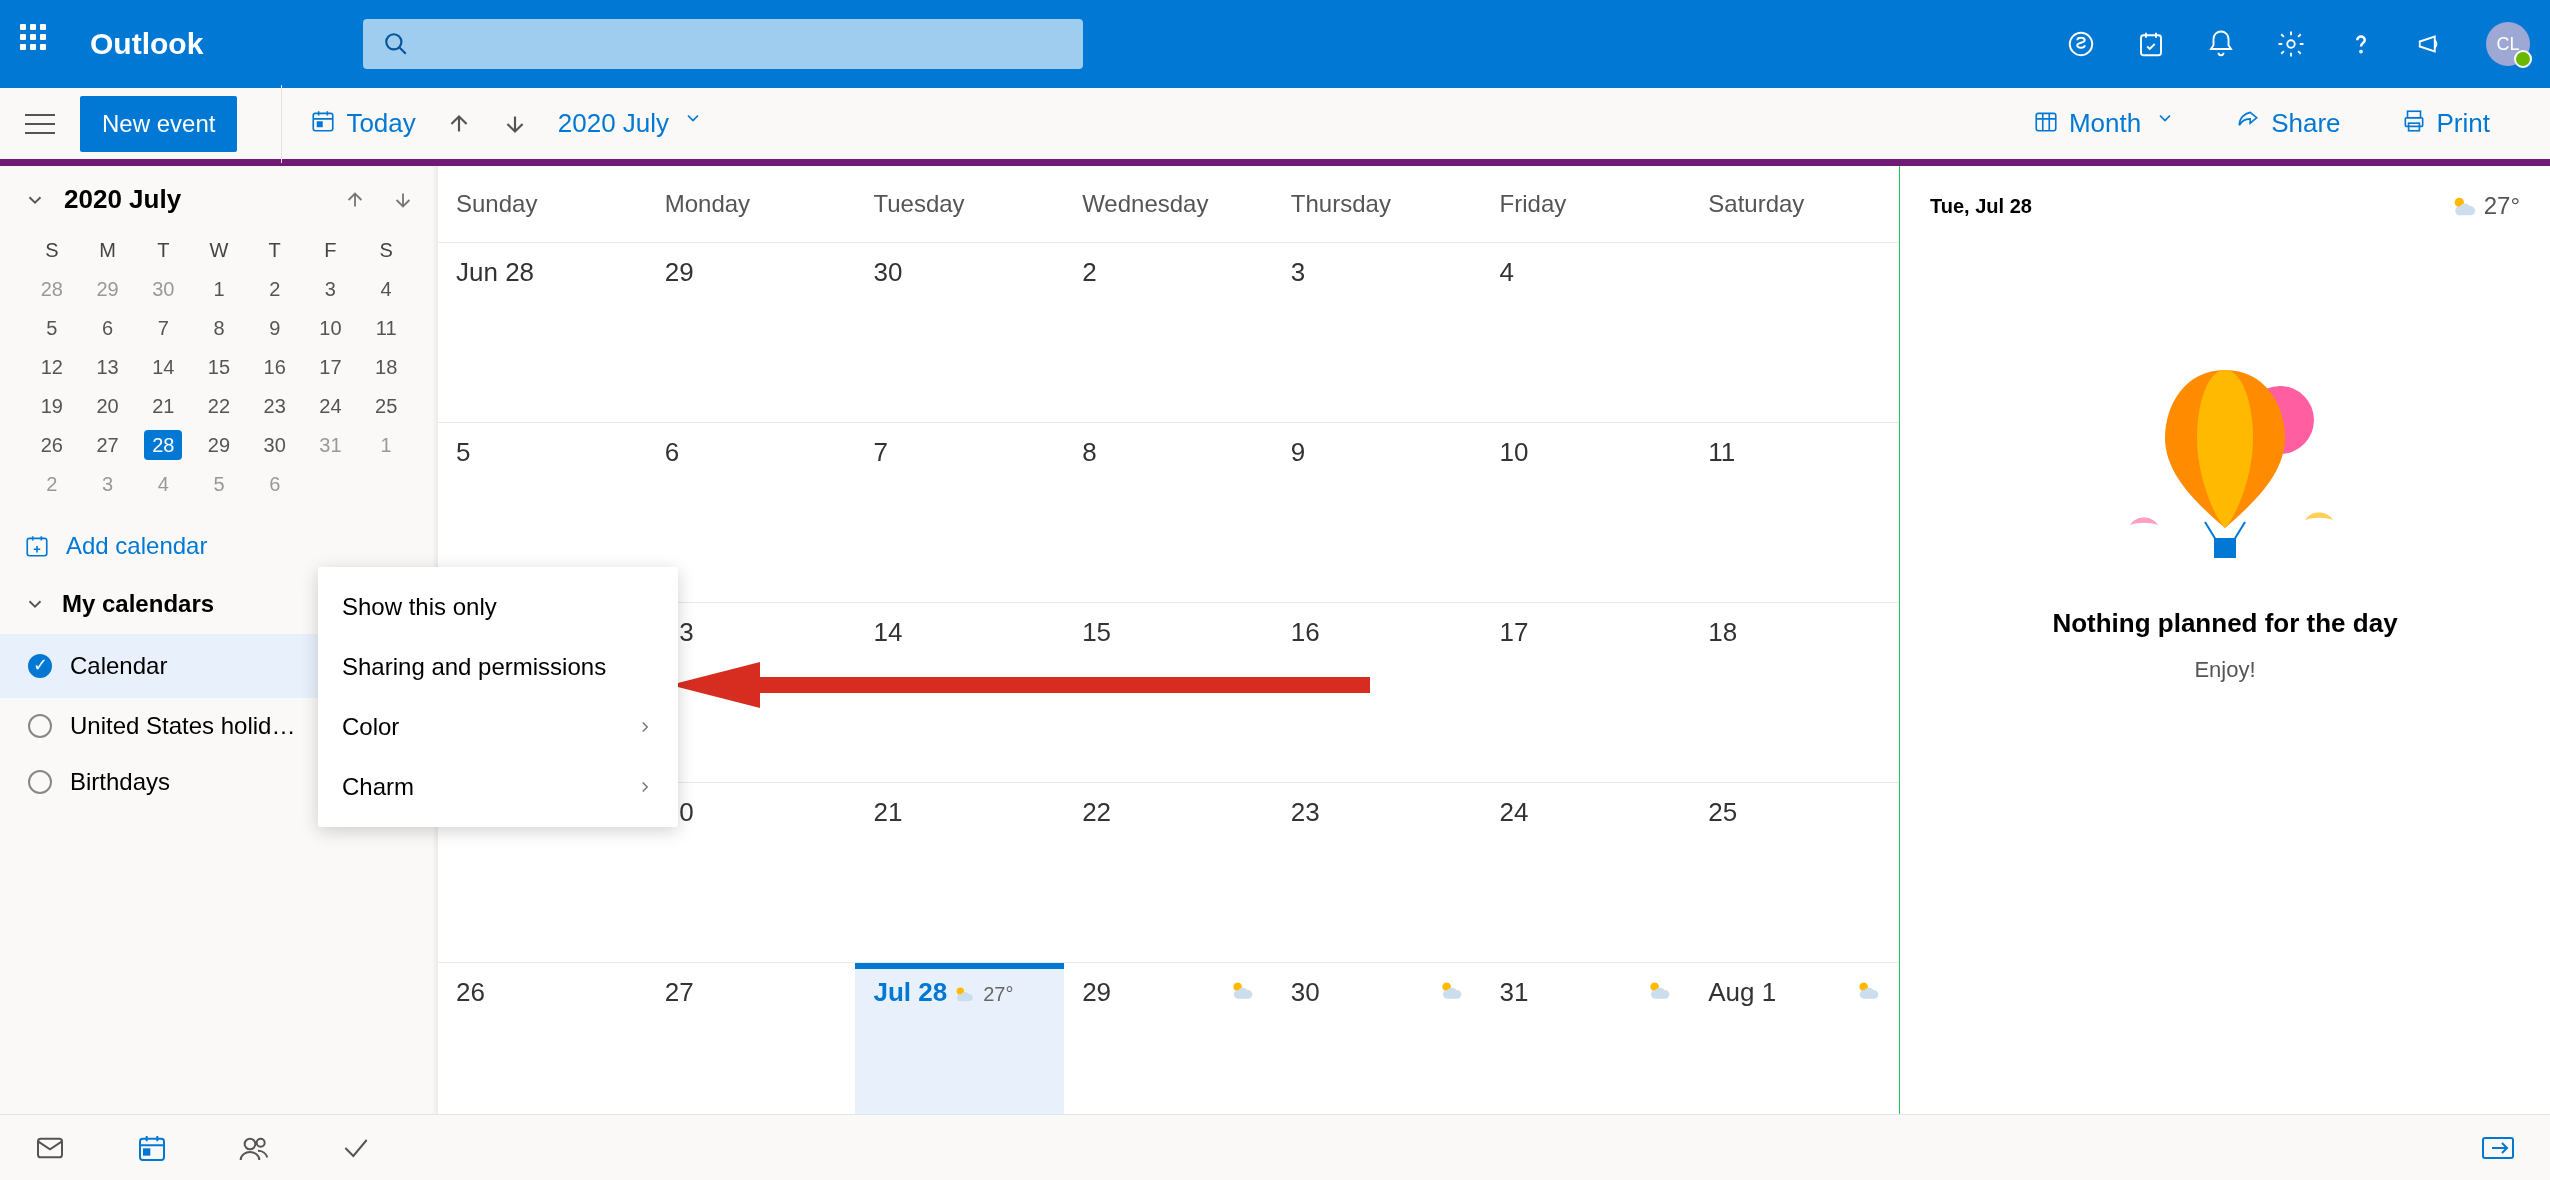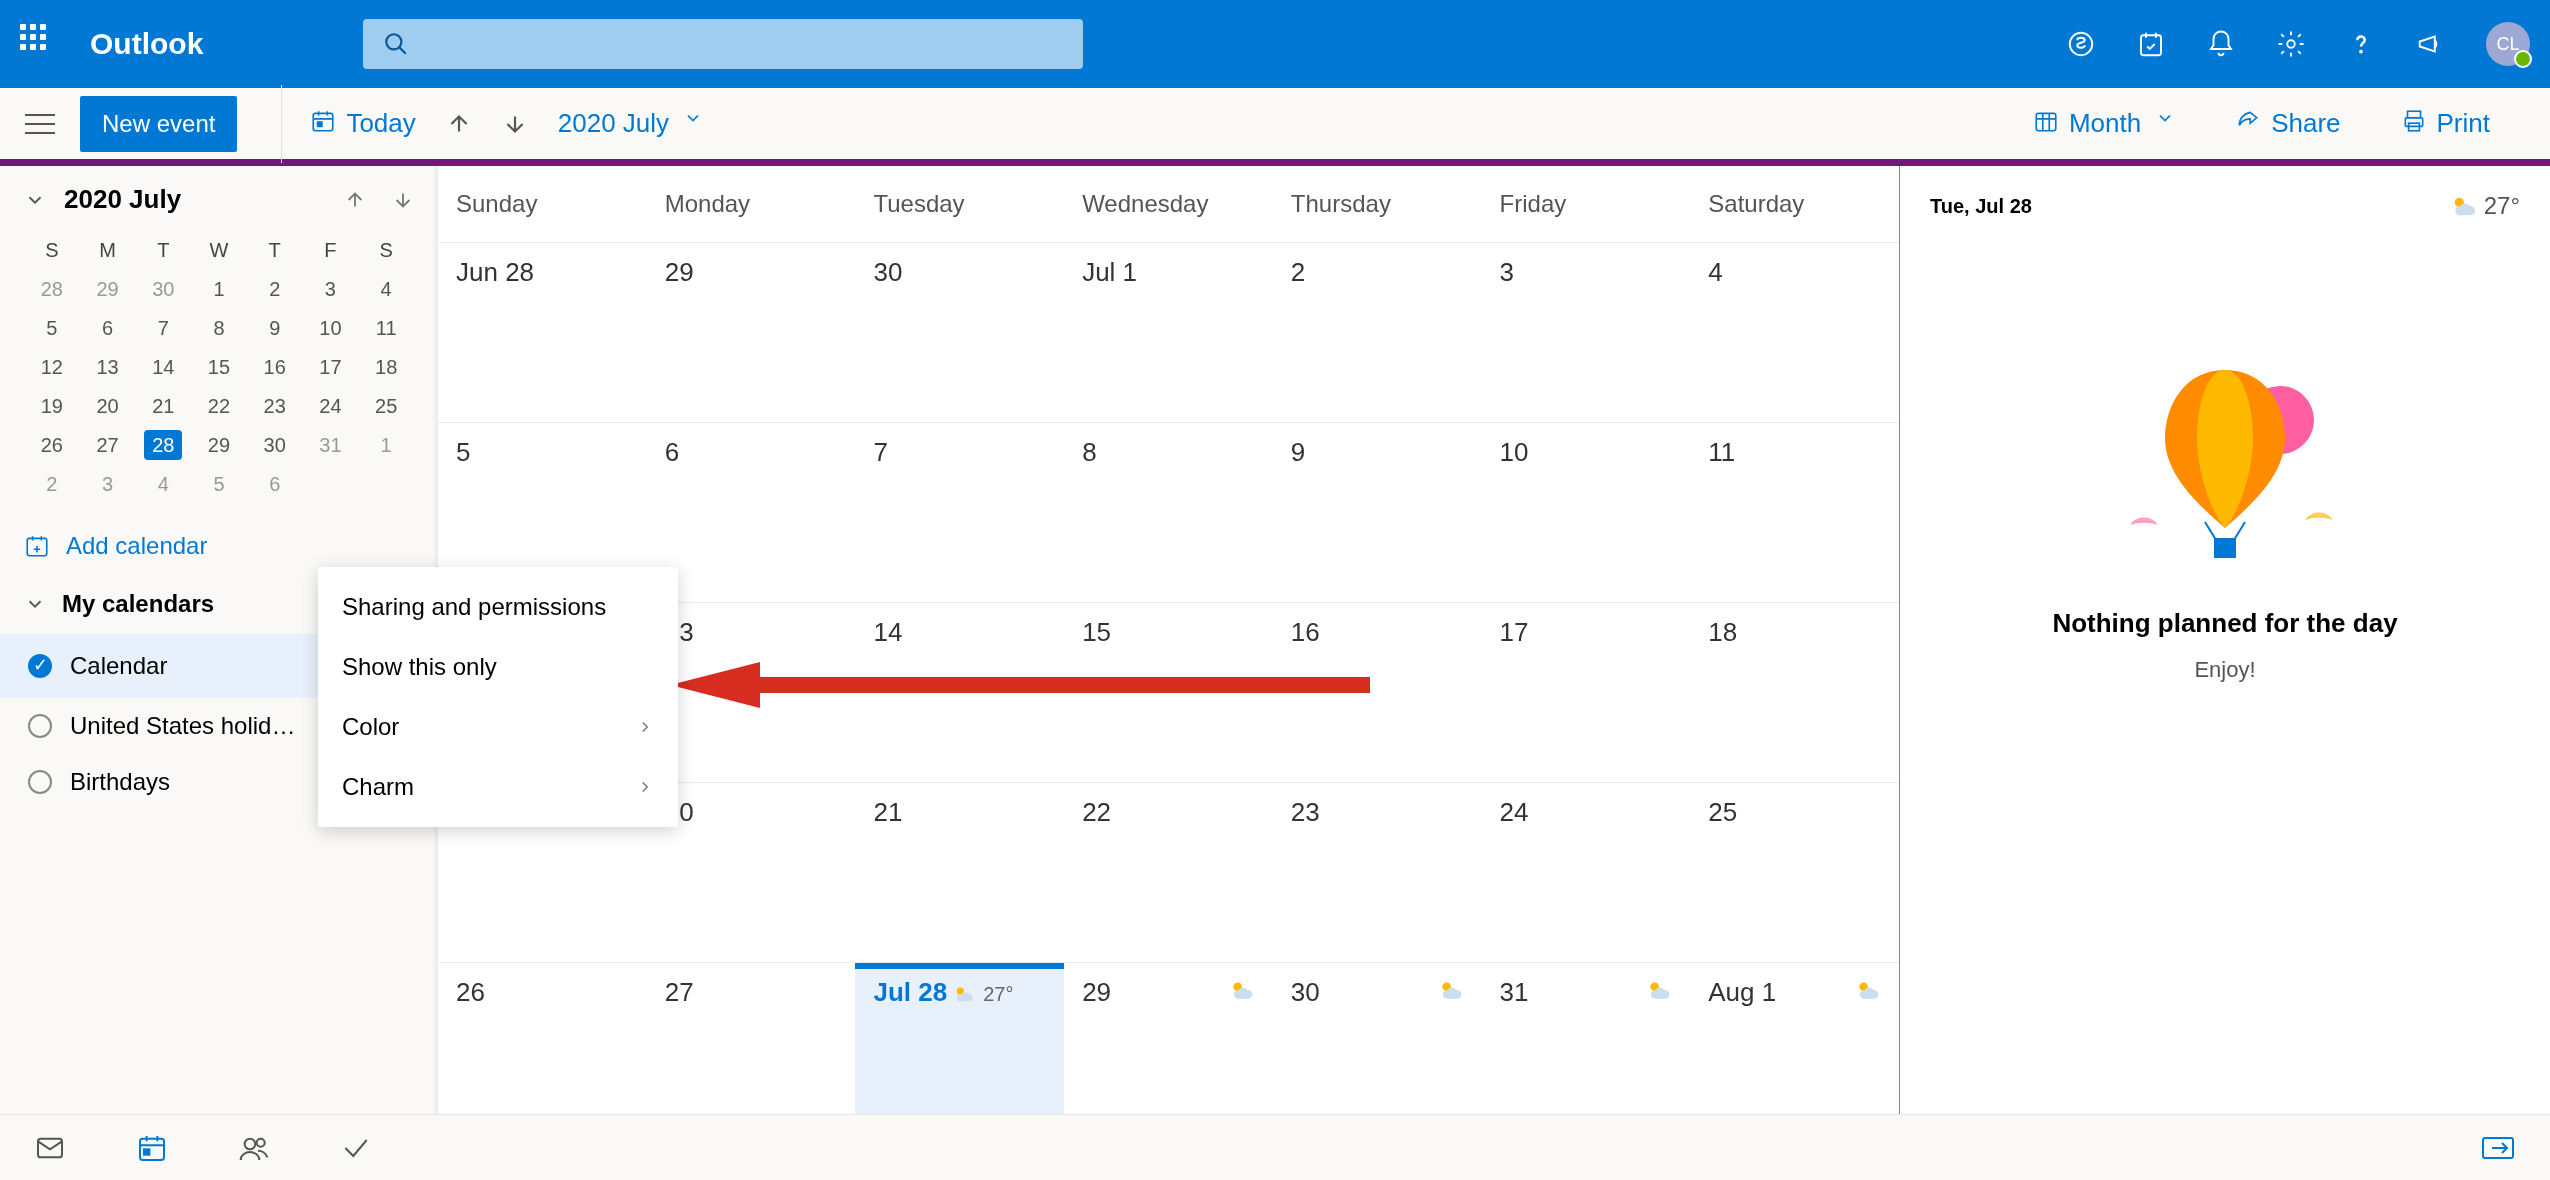--- a/index.html
+++ b/index.html
@@ -324,21 +324,20 @@
           <div class="cal-dow">Tuesday</div>
           <div class="cal-dow">Wednesday</div>
           <div class="cal-dow">Thursday</div>
           <div class="cal-dow">Friday</div>
           <div class="cal-dow">Saturday</div>
         </div>
         <div class="cal-body-row">
           <div class="cal-cell"><span class="datelabel">Jun 28</span></div>
           <div class="cal-cell"><span class="datelabel">29</span></div>
           <div class="cal-cell"><span class="datelabel">30</span></div>
-          <div class="cal-cell"><span class="datelabel">Jul 1</span></div>
           <div class="cal-cell"><span class="datelabel">2</span></div>
           <div class="cal-cell"><span class="datelabel">3</span></div>
           <div class="cal-cell"><span class="datelabel">4</span></div>
         </div>
         <div class="cal-body-row">
           <div class="cal-cell"><span class="datelabel">5</span></div>
           <div class="cal-cell"><span class="datelabel">6</span></div>
           <div class="cal-cell"><span class="datelabel">7</span></div>
           <div class="cal-cell"><span class="datelabel">8</span></div>
           <div class="cal-cell"><span class="datelabel">9</span></div>
@@ -420,25 +419,25 @@
         </svg>
         <div class="rp-msg">Nothing planned for the day</div>
         <div class="rp-sub">Enjoy!</div>
       </div>
     </div>
   </div>
 </div>
 
 <div class="ctx-menu" id="ctx-menu">
     <div class="ctx-item">
+    <span>Show this only</span>
+
+  </div>
+    <div class="ctx-item">
     <span>Sharing and permissions</span>
-
-  </div>
-    <div class="ctx-item">
-    <span>Show this only</span>
 
   </div>
     <div class="ctx-item">
     <span>Color</span>
     <svg width="18" height="18" viewBox="0 0 24 24" fill="none" stroke="#777" stroke-width="2">
         <path d="M9 6l6 6-6 6"></path>
       </svg>
   </div>
     <div class="ctx-item">
     <span>Charm</span>

